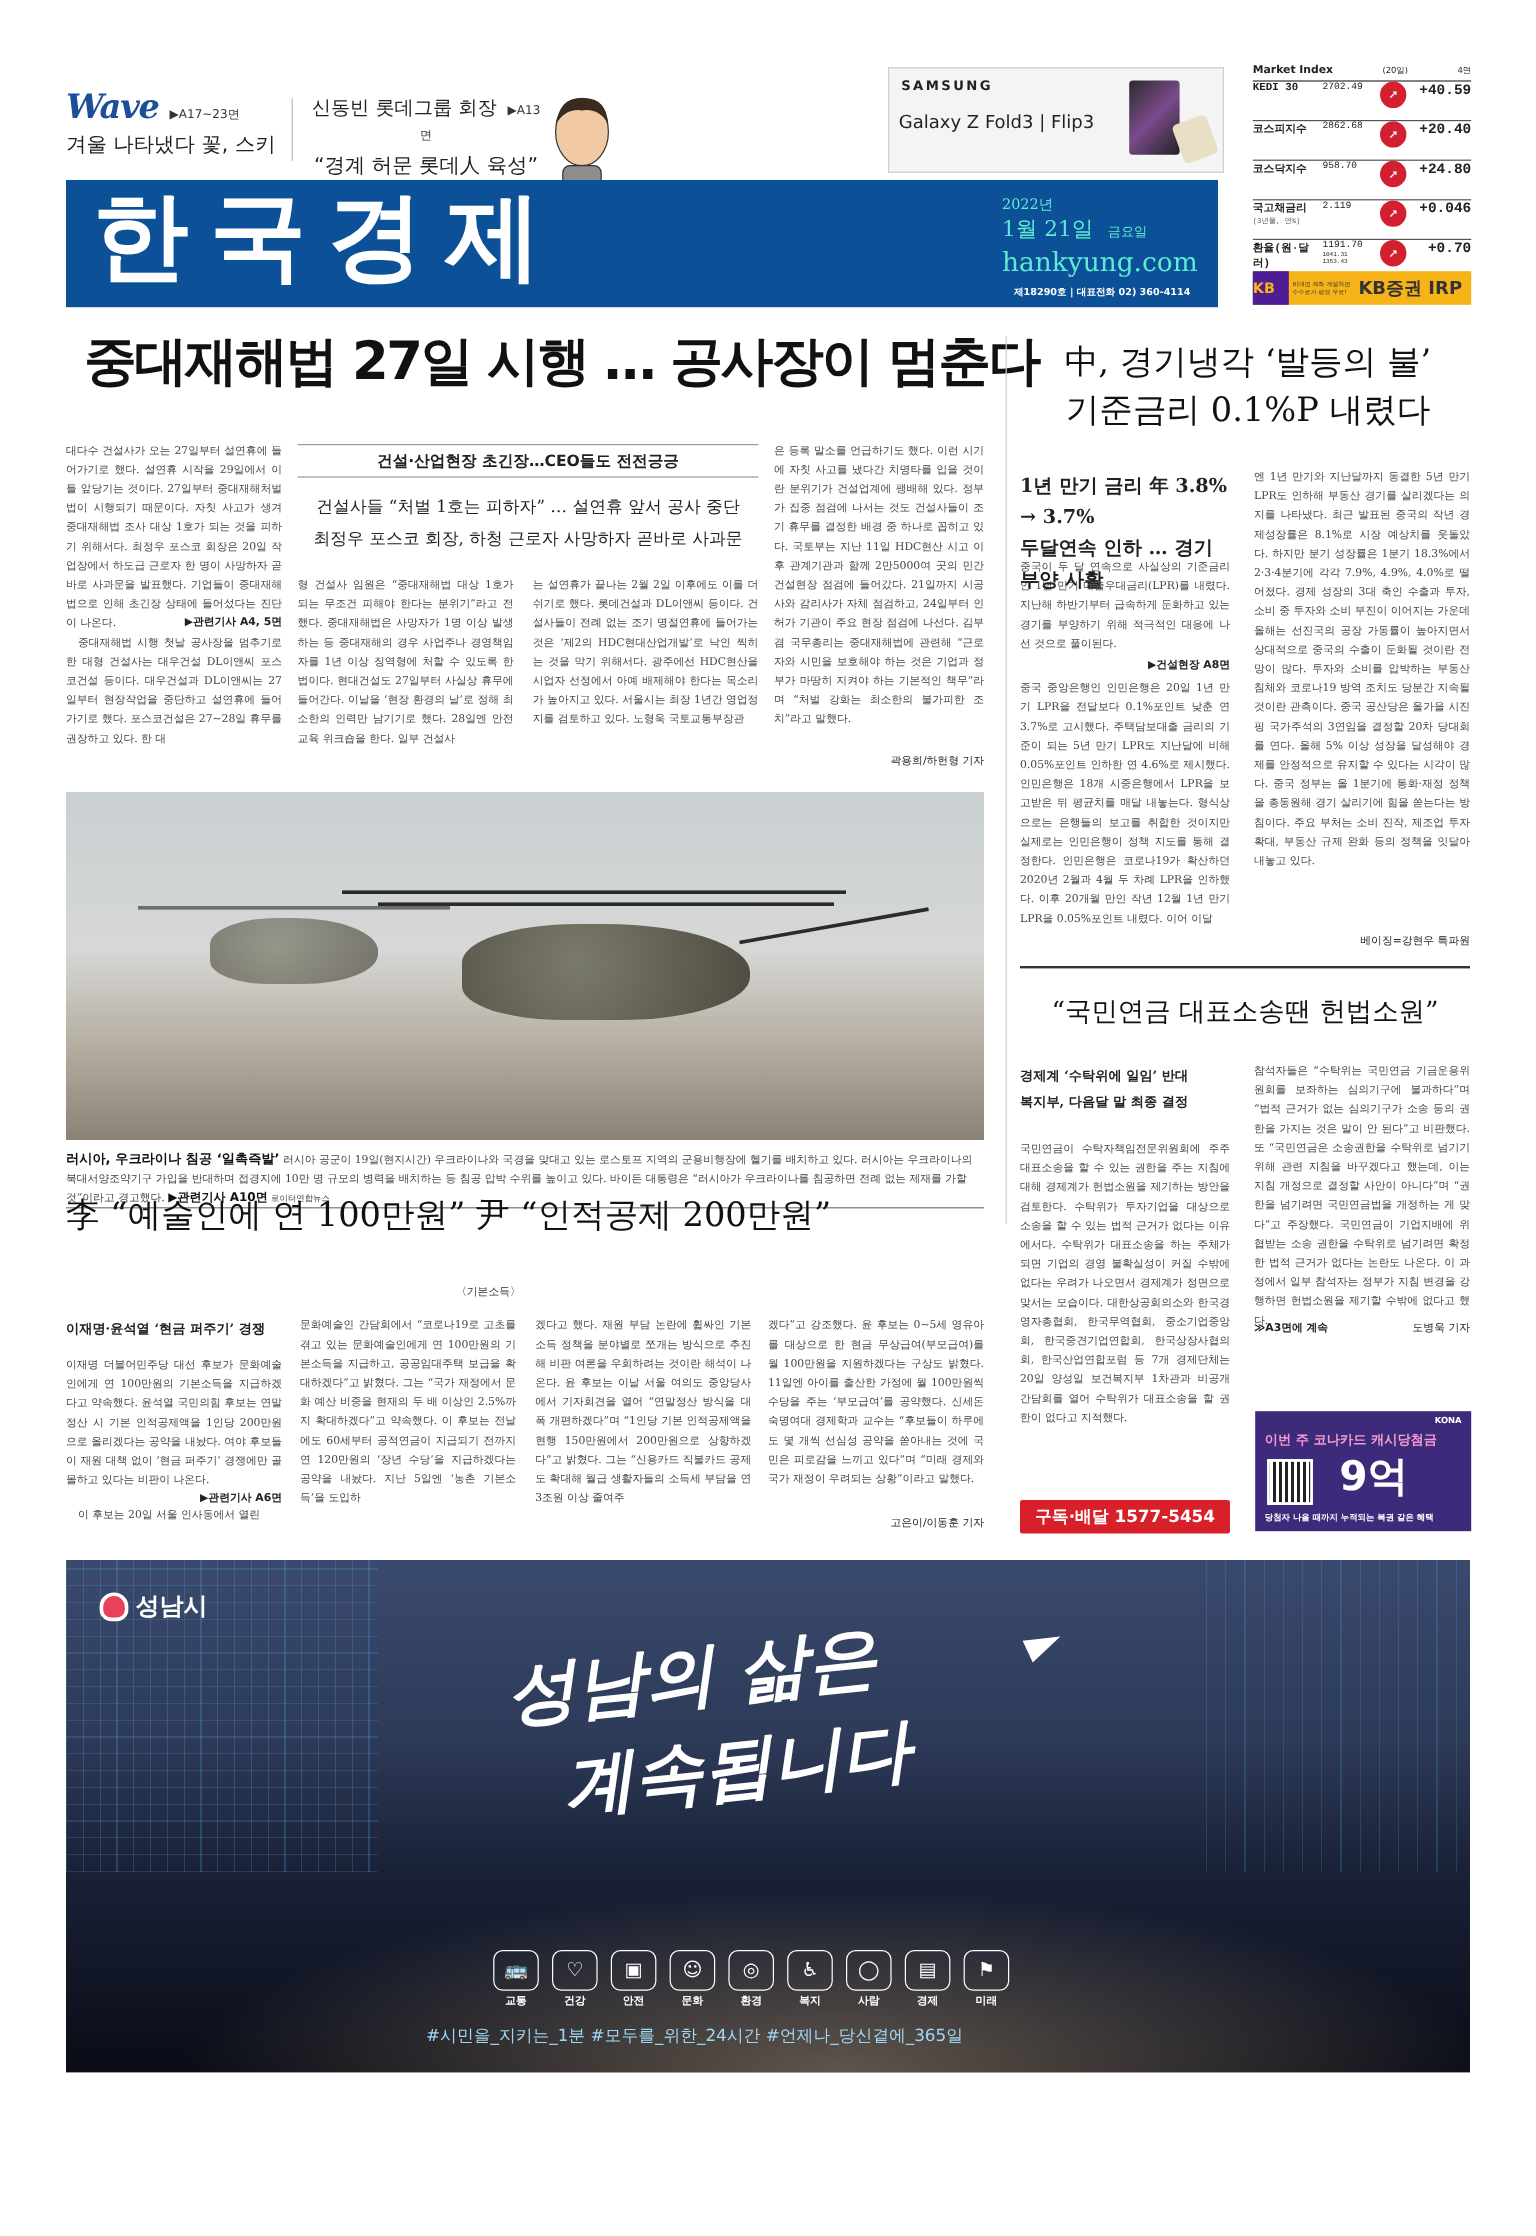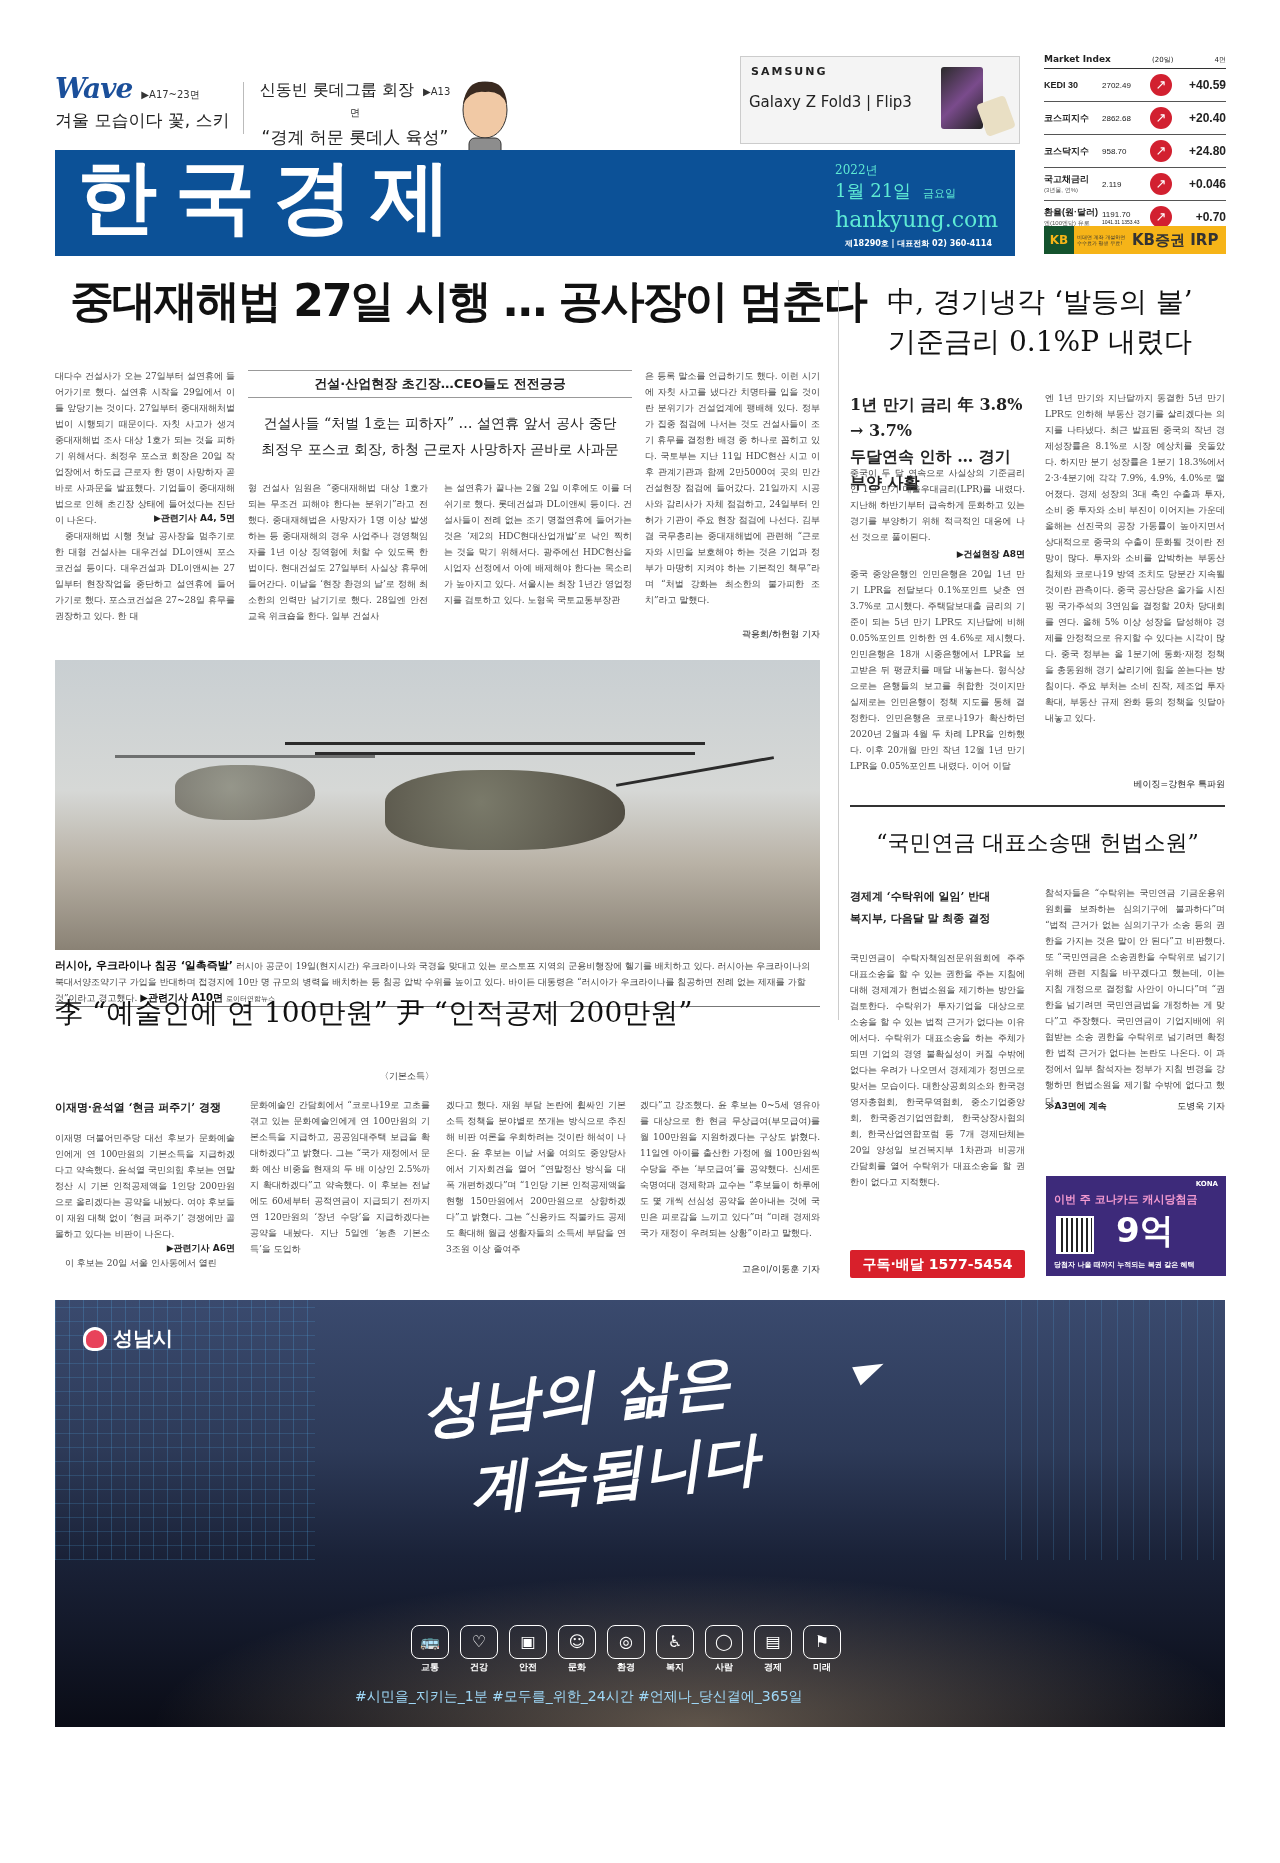--- a/index.html
+++ b/index.html
@@ -29,29 +29,29 @@
 #mhdate{position:absolute;left:780px;top:12px;color:#5eead4}
 #mhdate .y{font-size:12px}
 #mhdate .d{font-size:18px}
 #mhdate .w{font-size:11px;margin-left:12px}
 #mhdate .u{font-size:22px;margin-top:4px}
 #mhinfo{position:absolute;left:790px;top:88px;font:bold 8px "DejaVu Sans",sans-serif;color:#fff}
 
 #market{left:1044px;top:54px;width:182px}
 .mkhead{display:flex;justify-content:space-between;align-items:baseline;border-bottom:1.5px solid #333;padding-bottom:3px;font:bold 9px "DejaVu Sans",sans-serif}
 .mkhead .sub{font-weight:normal;font-size:7px}
-.mkrow{display:flex;align-items:center;border-bottom:1px solid #555;height:33px;font-family:Liberation Sans, sans-serif}
+.mkrow{display:flex;align-items:flex-start;border-bottom:1px solid #555;height:33px;font-family:Liberation Mono, monospace}
 .mkrow .n{width:58px;font-size:9px;font-weight:bold}
 .mkrow .n small{display:block;font-size:6px;font-weight:normal;color:#555}
 .mkrow .v{width:40px;font-size:8px}
 .mkrow .v small{display:block;font-size:5px;line-height:6px}
 .mkrow .arr{width:22px;height:22px;border-radius:50%;background:#d22030;color:#fff;font-size:13px;text-align:center;line-height:22px;margin:0 8px}
 .mkrow .c{flex:1;text-align:right;font-size:12px;font-weight:bold}
 #kb{left:1044px;top:226px;width:182px;height:28px;background:#f6b418;display:flex;align-items:center}
-#kb .logo{width:30px;height:28px;background:#14532d;color:#f6b418;font:bold 12px "DejaVu Sans",sans-serif;text-align:center;line-height:28px}
+#kb .logo{width:30px;height:28px;background:#4c1d95;color:#f6b418;font:bold 12px "DejaVu Sans",sans-serif;text-align:left;line-height:28px}
 #kb .small{font-size:5px;width:58px;padding:0 3px;color:#333}
 #kb .big{font:bold 15px "DejaVu Sans",sans-serif;color:#333}
 
 #h1{left:70px;top:272px;font:bold 44px "DejaVu Sans",sans-serif;letter-spacing:-2px;color:#111}
 #vrule1{left:838px;top:280px;width:1px;height:740px;background:#ccc}
 #h2{left:860px;top:282px;width:360px;text-align:center;font-size:28px;line-height:40px;color:#111}
 
 .body{font-size:9px;line-height:16px;color:#444;text-align:justify}
 #col1{left:55px;top:368px;width:180px}
 .ref{font:bold 9px "DejaVu Sans",sans-serif;color:#222;float:right}
@@ -111,21 +111,21 @@
 .icn{width:40px;text-align:center;color:#fff;font:bold 9px "DejaVu Sans",sans-serif}
 .icn .box{width:38px;height:34px;border:1.5px solid #fff;border-radius:8px;margin:0 auto 2px;font-size:16px;line-height:32px}
 #tags{position:absolute;left:300px;top:388px;color:#9ed7f6;font:14px "DejaVu Sans",sans-serif}
 </style>
 </head>
 <body>
 
 <div id="teaser1" class="abs">
   <span class="wave">Wave</span>
   <span class="tref sans">▶A17~23면</span>
-  <div class="teasehead sans">겨울 모습이다 꽃, 스키</div>
+  <div class="teasehead sans">겨울 나타냈다 꽃, 스키</div>
 </div>
 <div id="teasediv" class="abs"></div>
 <div id="teaser2" class="abs sans">
   <span class="t2sub">신동빈 롯데그룹 회장</span>
   <span class="tref">▶A13면</span>
   <div class="t2head">“경계 허문 롯데人 육성”</div>
 </div>
 <div id="portrait" class="abs">
   <svg width="80" height="170" viewBox="0 0 80 170">
     <ellipse cx="40" cy="32" rx="22" ry="28" fill="#f1c9a5" stroke="#333"></ellipse>

